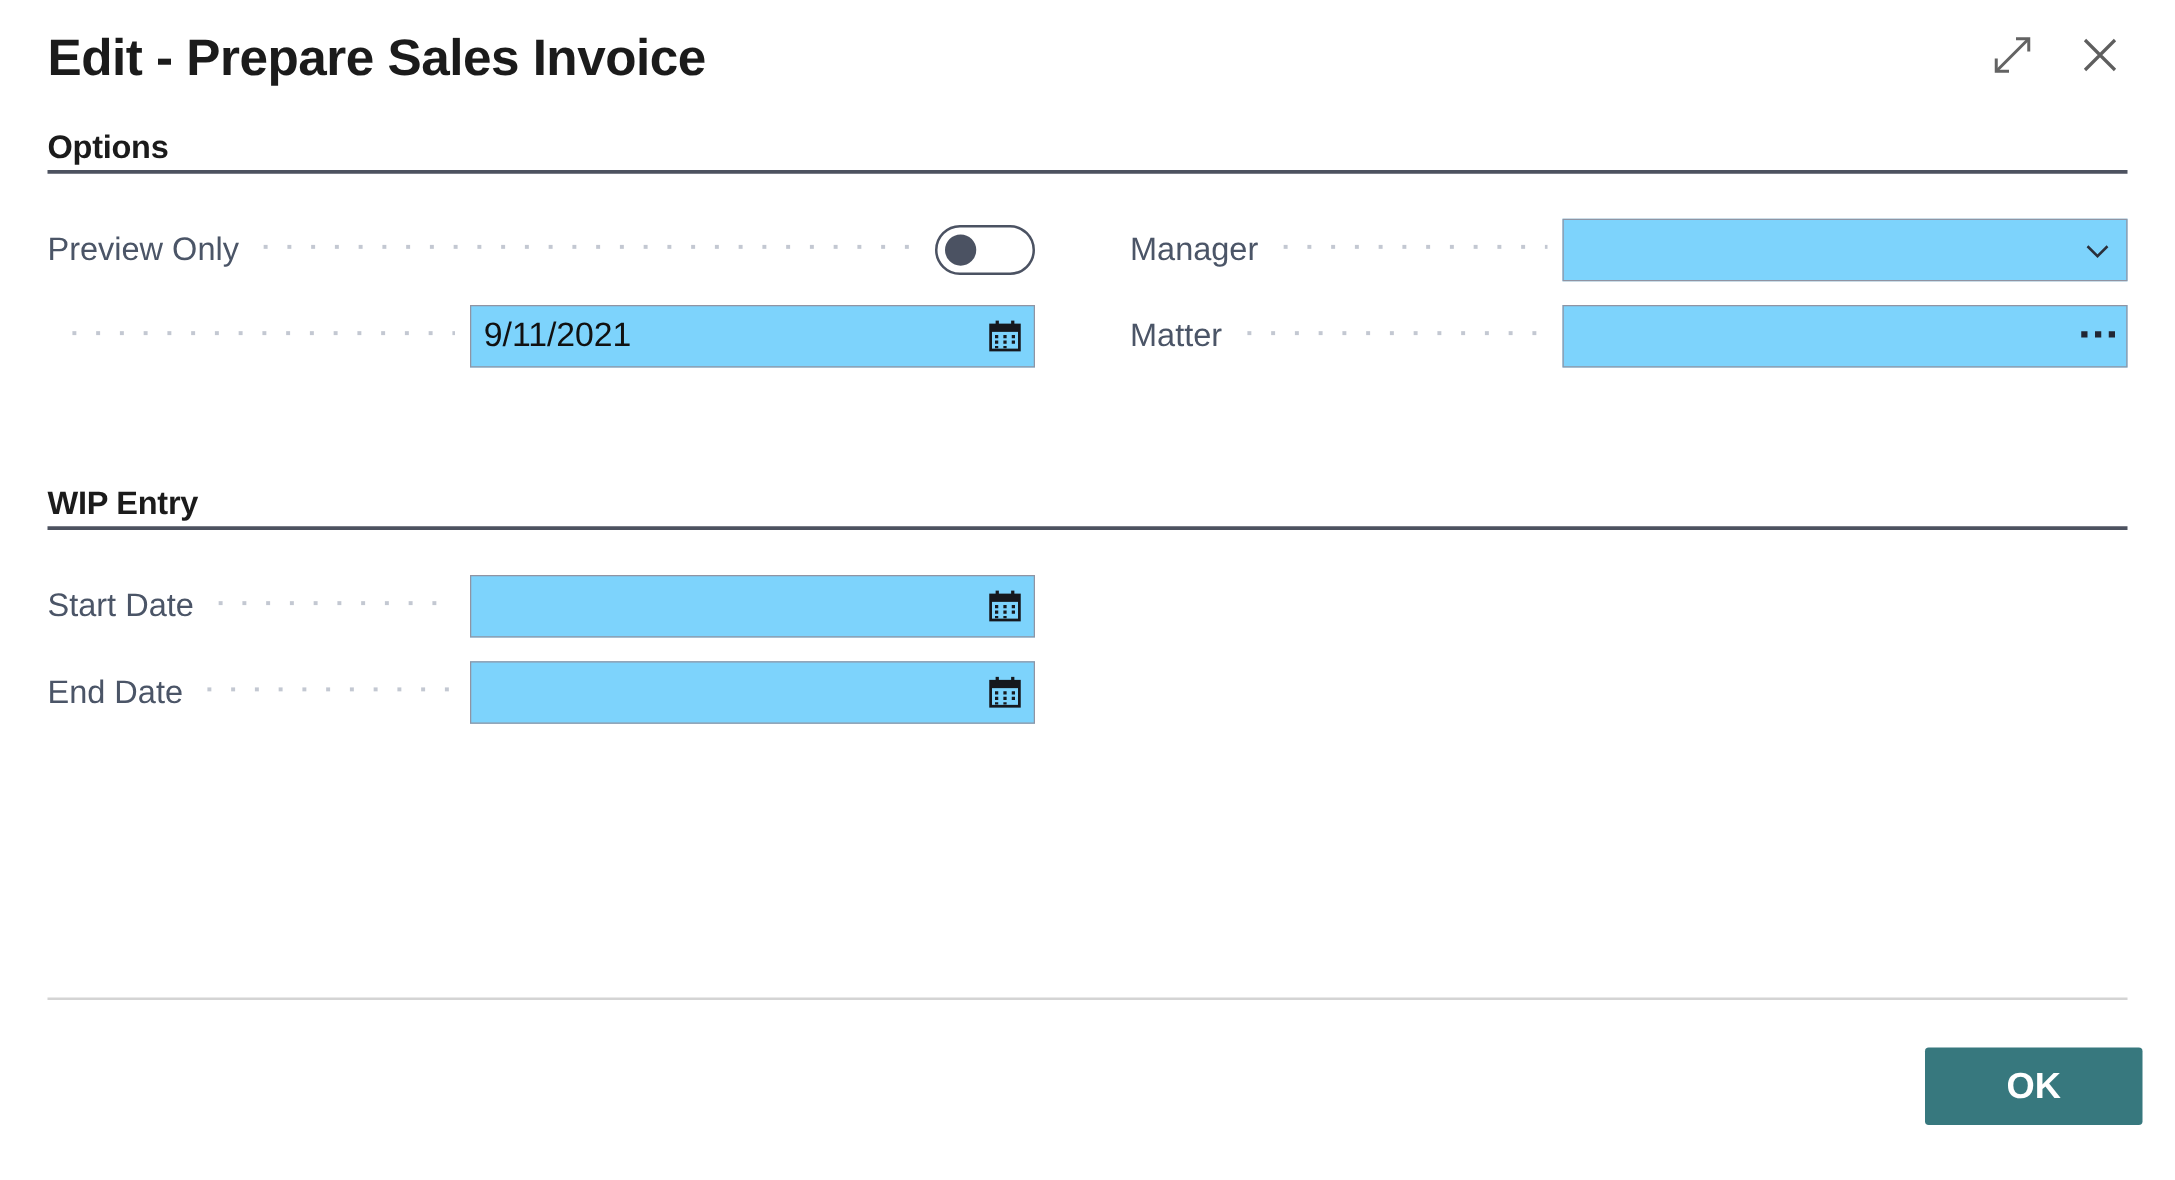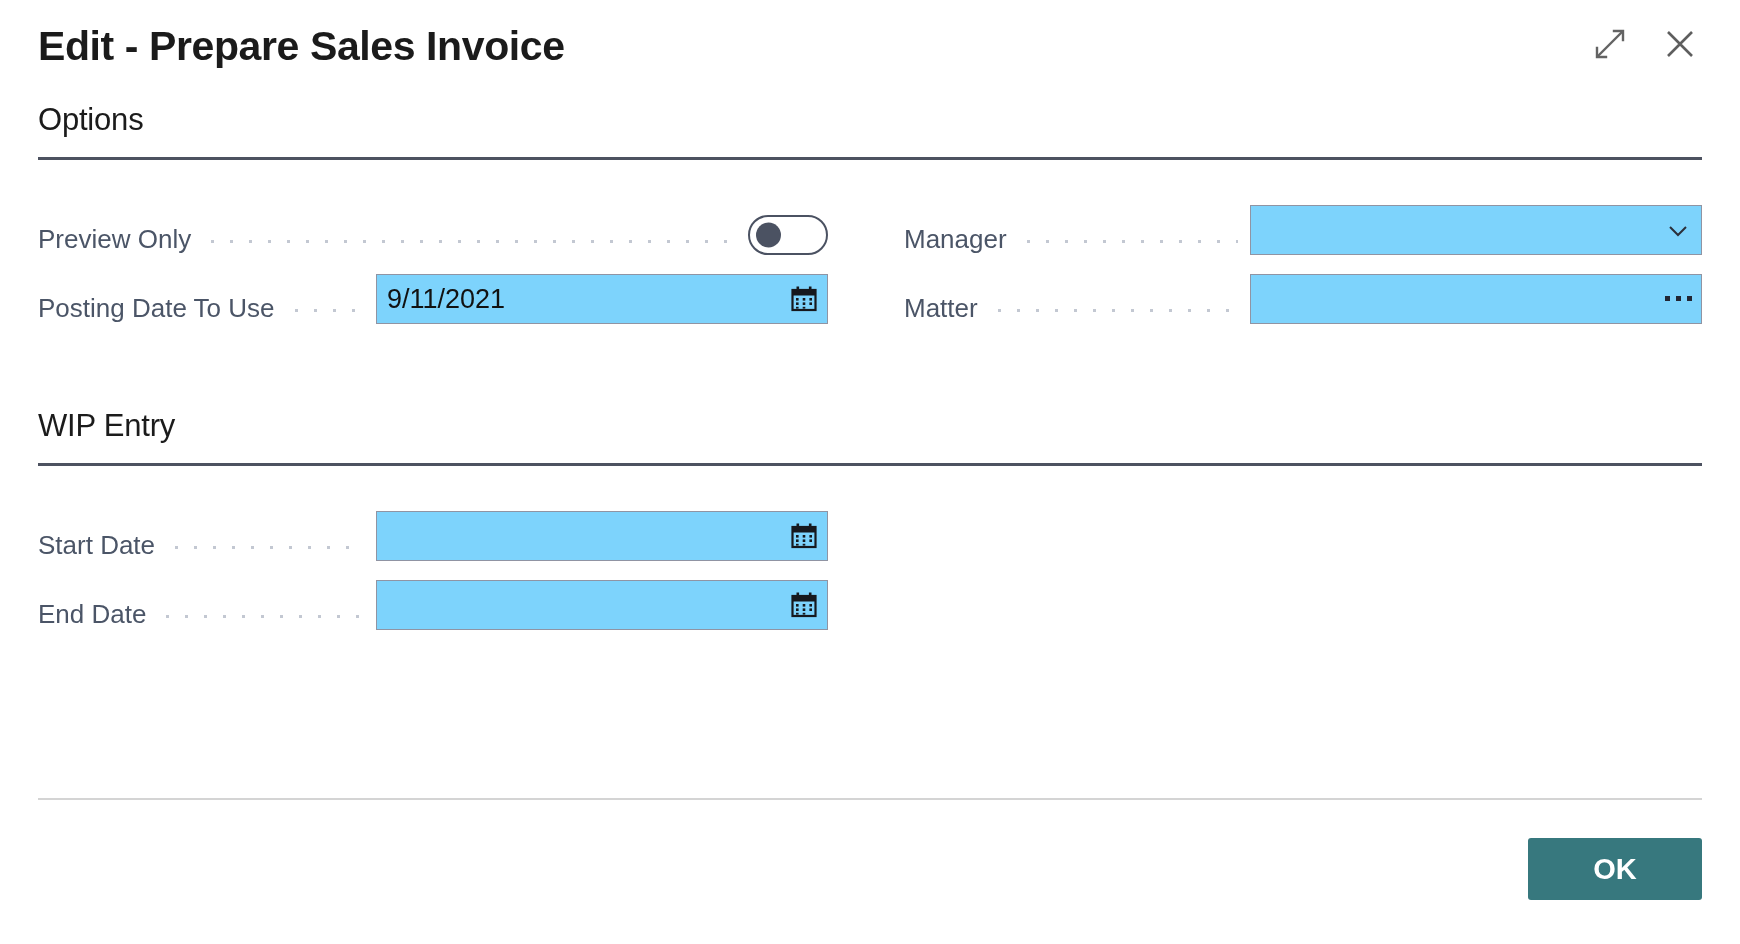--- a/index.html
+++ b/index.html
@@ -56,42 +56,42 @@
     background: none;
     border: none;
     padding: 0;
   }
 
   
   .section {
     margin-top: 10px;
   }
   .section-title {
-    font-size: 31px;
-    font-weight: normal;
+    font-size: 26px;
+    font-weight: bold;
     color: #1b1b1b;
-    padding-bottom: 19px;
+    padding-bottom: 3px;
     letter-spacing: -0.2px;
   }
   .section-rule {
     height: 3px;
     background: #4d5260;
     width: 100%;
   }
 
   
   .fields {
     display: grid;
     grid-template-columns: 790px 1fr;
     column-gap: 76px;
     margin-top: 26px;
   }
   .field {
     display: flex;
-    align-items: flex-end;
+    align-items: center;
     height: 69px;
   }
   .field-label {
     font-size: 26px;
     color: #4b5567;
     white-space: nowrap;
     flex: 0 0 auto;
   }
   .leader {
     flex: 1 1 auto;
@@ -177,21 +177,21 @@
   .footer-rule {
     position: absolute;
     left: 38px;
     right: 38px;
     top: 798px;
     height: 2px;
     background: #d4d4d4;
   }
   .footer {
     position: absolute;
-    right: 38px;
+    right: 26px;
     top: 838px;
     display: flex;
     gap: 12px;
   }
   .btn {
     height: 62px;
     min-width: 168px;
     font-size: 29px;
     font-weight: bold;
     border-radius: 3px;
@@ -250,21 +250,20 @@
 
         <div class="field">
           <span class="field-label">Preview Only</span>
           <span class="leader"></span>
           <span class="toggle">
             <span class="knob"></span>
           </span>
         </div>
 
         <div class="field">
-          <span class="field-label">Posting Date To Use</span>
           <span class="leader"></span>
           <span class="ctrl w-left">
             <span class="ctrl-value">9/11/2021</span>
             <span class="ctrl-affordance">
               <svg width="30" height="30" viewBox="0 0 30 30" aria-hidden="true">
                 <rect x="3.5" y="6" width="23" height="20" fill="none" stroke="#16181d" stroke-width="2.2"></rect>
                 <rect x="3.5" y="6" width="23" height="5.5" fill="#16181d"></rect>
                 <rect x="7.5" y="2.5" width="2.6" height="5" fill="#16181d"></rect>
                 <rect x="19.9" y="2.5" width="2.6" height="5" fill="#16181d"></rect>
                 <g fill="#16181d">

